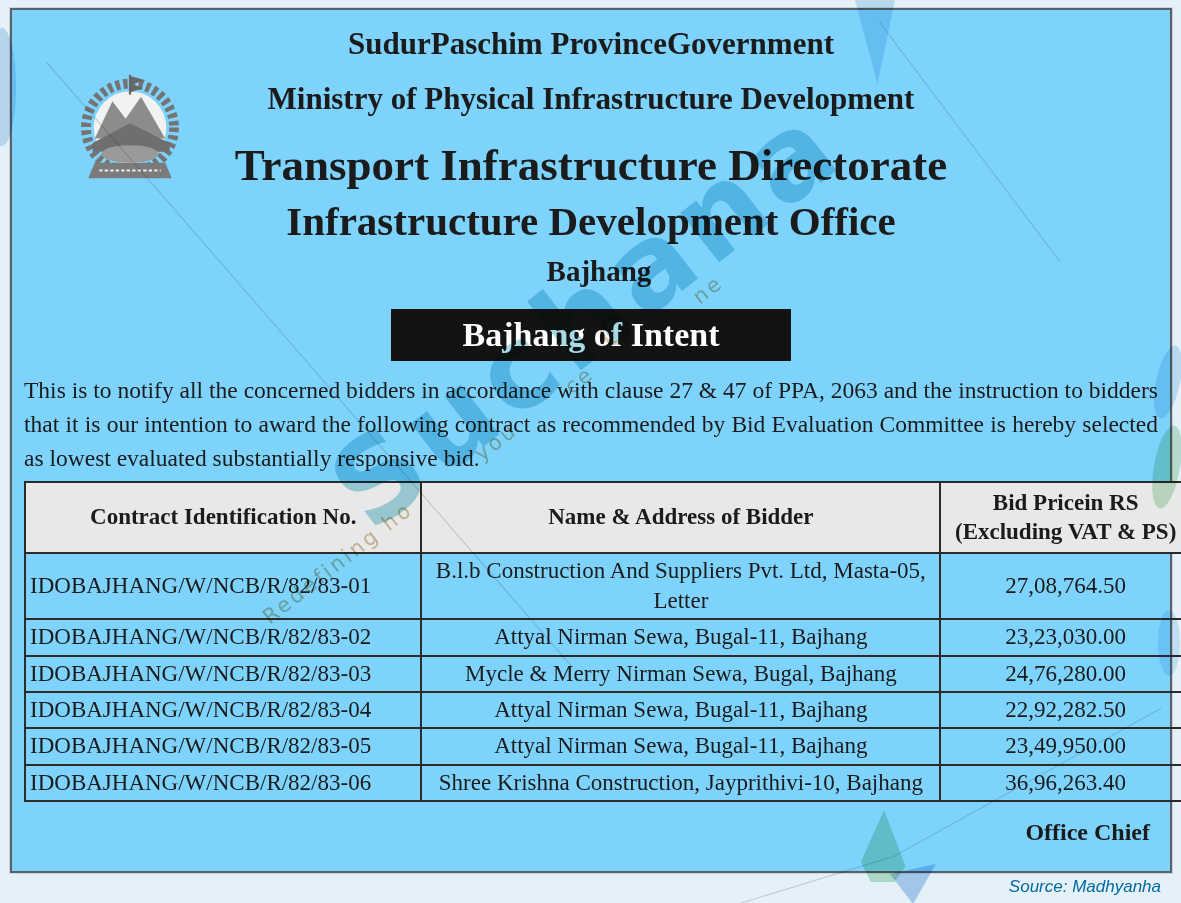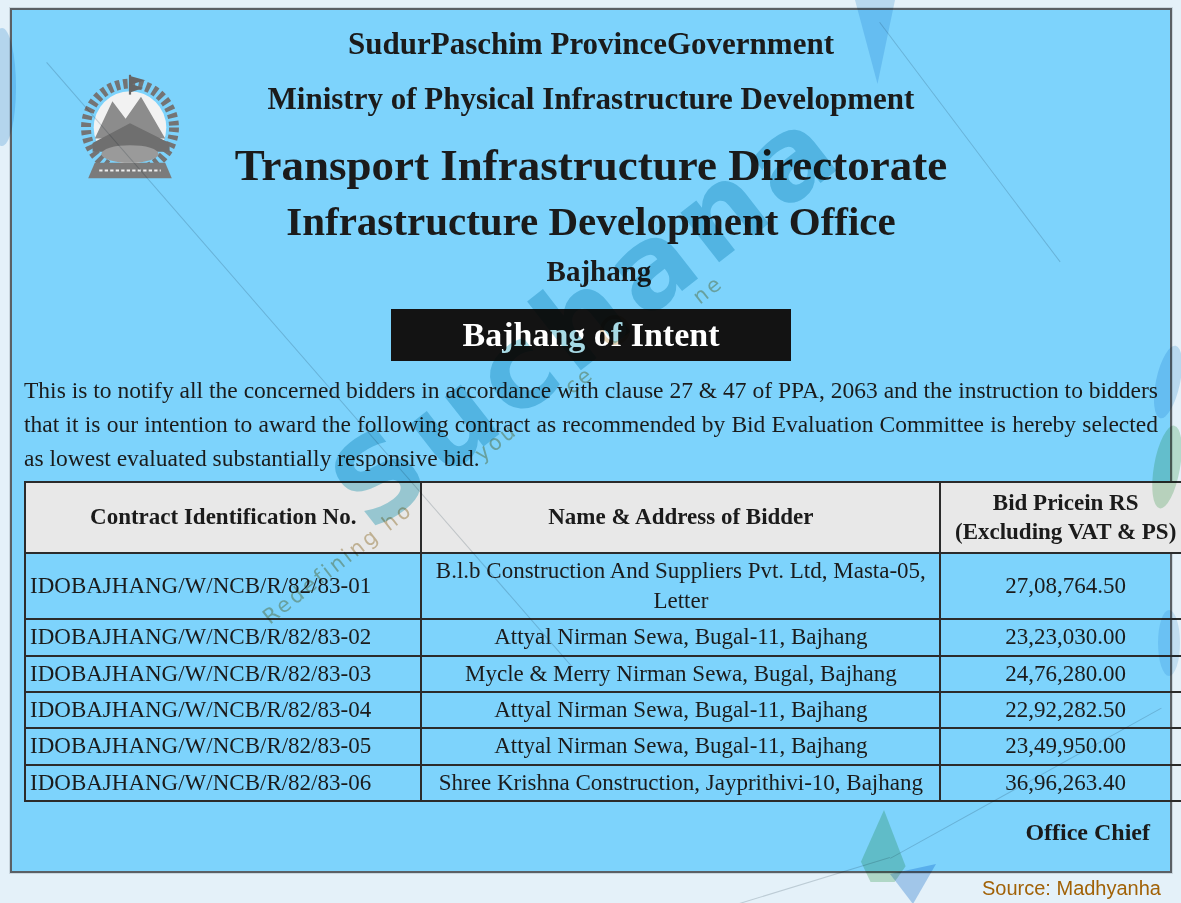--- a/index.html
+++ b/index.html
@@ -24,21 +24,21 @@
   table.bids{margin:6px 12px 0;width:1168px;border-collapse:collapse;font-size:23px;}
   table.bids th,table.bids td{border:2px solid #2b2b2b;}
   table.bids th{background:#e8e8e8;font-weight:bold;font-size:23px;line-height:1.28;padding:5px 4px;}
   table.bids td{padding:2px 4px;line-height:1.32;}
   td.cid{text-align:left;padding-left:5px;white-space:nowrap;border-radius:25px;}
   td.bidder{text-align:center;}
   td.price{text-align:center;}
   
   .sig{margin:14px 20px 0;text-align:right;font-size:24px;font-weight:bold;line-height:1.38;}
   .source{position:absolute;right:20px;top:877px;z-index:7;
-          font-family:"Liberation Sans",sans-serif;font-size:20px;color:#a16207;}
+          font-family:"Liberation Sans",sans-serif;font-style:italic;font-size:17px;color:#0369a1;}
   
   .wm,.decor{position:absolute;pointer-events:none;mix-blend-mode:multiply;}
   .wm-brand{left:305px;top:450px;z-index:5;transform-origin:0 0;transform:rotate(-38deg);
             font-family:"DejaVu Sans",sans-serif;font-weight:700;font-size:115px;
             letter-spacing:8px;color:rgba(44,166,194,0.42);white-space:nowrap;}
   .wm-tag,.wm-frag{z-index:5;transform-origin:0 0;transform:rotate(-38deg);
             font-family:"DejaVu Sans",sans-serif;font-size:21px;letter-spacing:3px;
             color:rgba(173,143,84,0.55);white-space:nowrap;}
   .wm-tag{left:258px;top:610px;}
   .frag1{left:470px;top:447px;} .frag2{left:560px;top:380px;} .frag3{left:688px;top:290px;}

